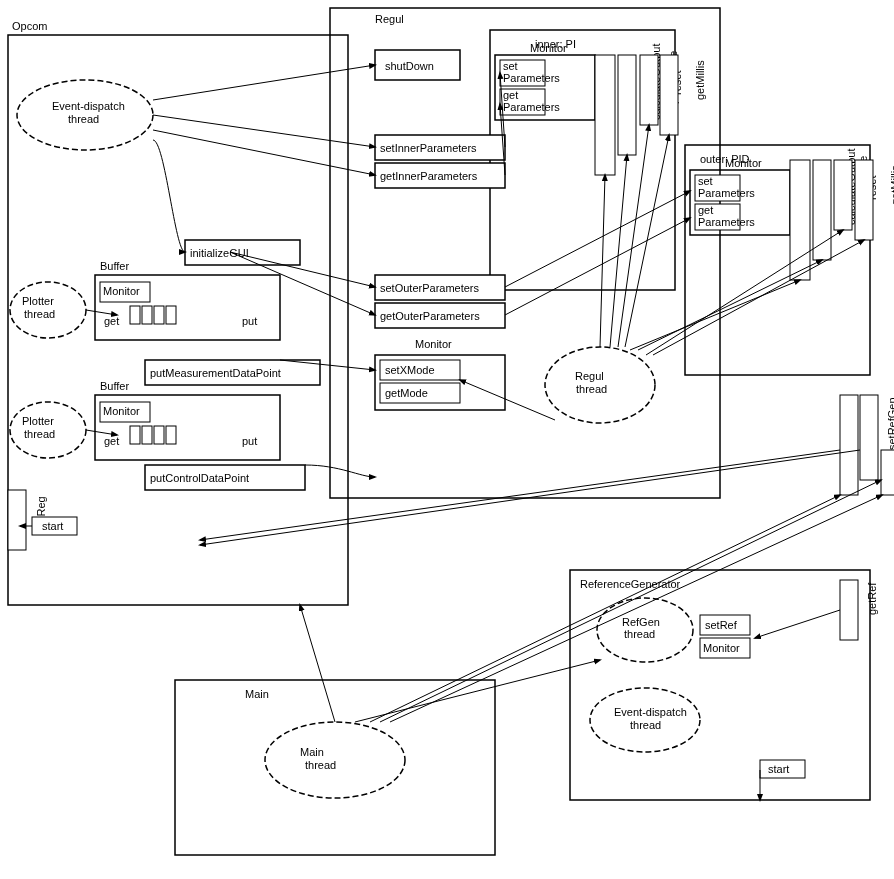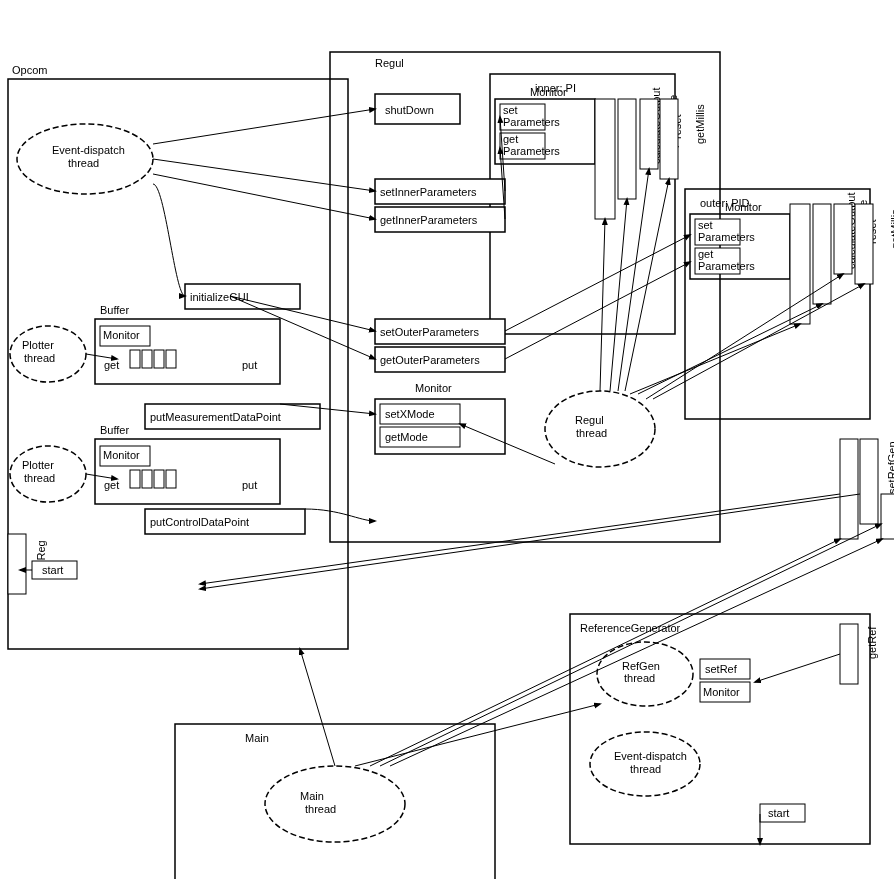--- a/index.html
+++ b/index.html
@@ -9,21 +9,20 @@
       font-size: 11px;
       width: 894px;
       height: 879px;
       overflow: hidden;
       position: relative;
     }
     .diagram-container {
       position: relative;
       width: 894px;
       height: 738px;
-      margin-top: 44px;
     }
     svg.diagram-svg {
       position: absolute;
       top: 0; left: 0;
       width: 894px;
       height: 879px;
     }
     .label {
       font-family: Arial, sans-serif;
       font-size: 11px;

